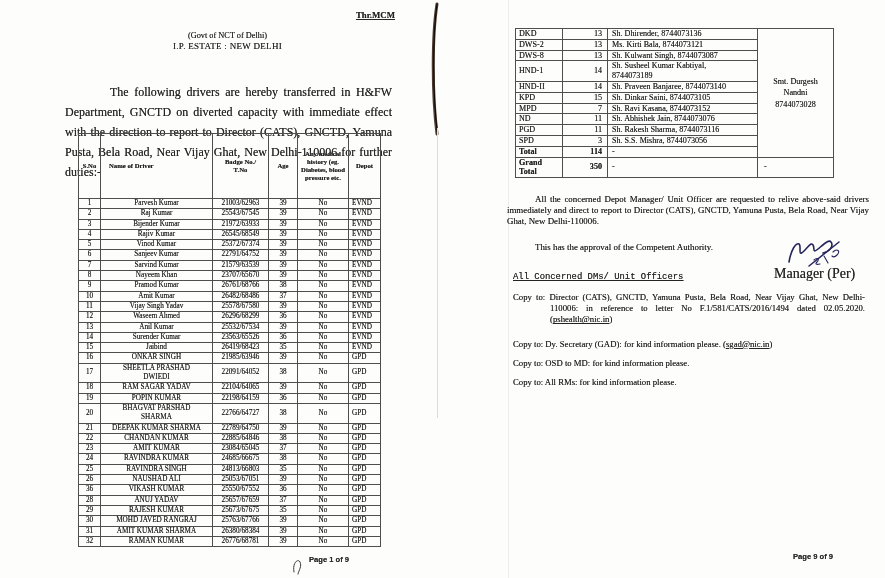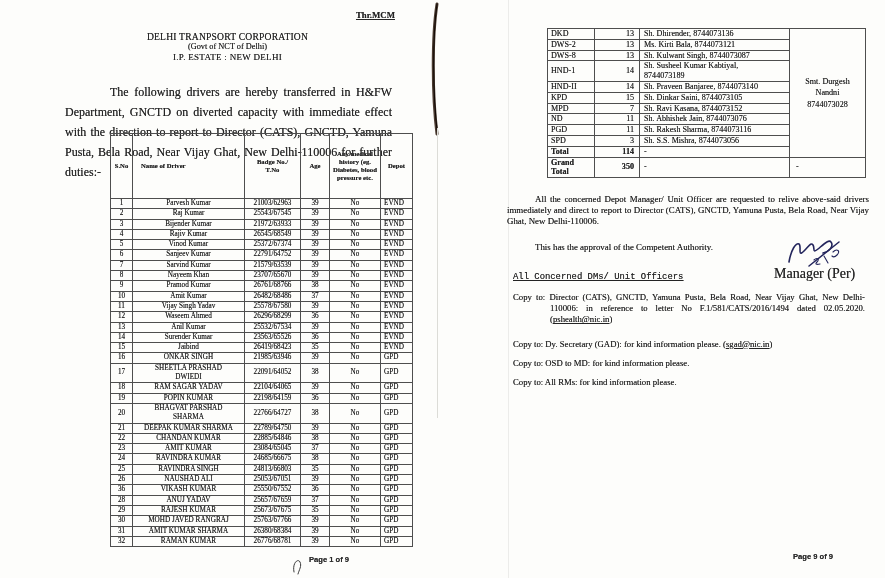--- a/index.html
+++ b/index.html
@@ -18,21 +18,21 @@
 
   
   .thr { position:absolute; top:10px; right:0; font-weight:bold; font-size:8.8px; text-decoration:underline; }
   .titles { position:absolute; top:31px; left:0; width:335px; text-align:center; }
   .title-1 { font-size:9.6px; letter-spacing:.2px; }
   .title-2 { font-size:8.3px; margin-top:0; }
   .title-3 { font-size:9px; margin-top:1px; letter-spacing:.3px; }
   .ref-row { position:absolute; top:63px; left:8px; width:324px; display:flex; justify-content:space-between; font-size:8.8px; }
   .intro { position:absolute; top:82px; left:5px; width:327px; font-size:12px; line-height:20px; text-align:justify; text-indent:45px; }
 
-  table { border-collapse:collapse; table-layout:fixed;margin-left:32px; }
+  table { border-collapse:collapse; table-layout:fixed; }
   .doc-table td, .doc-table th { border:0.8px solid #4e4e4e; overflow:hidden; }
 
   #drivers-table { position:absolute; top:133px; left:18px; width:302px; font-size:7.2px; }
   #drivers-table thead tr { height:65px; }
   #drivers-table th { font-weight:bold; font-size:6.7px; line-height:8px; padding:0 1px; text-align:center; white-space:pre-line; vertical-align:middle; }
   #drivers-table th.h1 { text-align:left; padding-left:8px; }
   #drivers-table td { height:9.8px; line-height:9.3px; padding:0; text-align:center; vertical-align:middle; }
   #drivers-table td.c1 { text-align:center; padding-left:0; white-space:pre-line; }
   #drivers-table td.c5 { text-align:left; padding-left:3px; }
 
@@ -67,21 +67,20 @@
   #signature-svg { position:absolute; top:236px; left:291px; }
   #squiggle-svg { position:absolute; top:554px; left:230px; }
 </style>
 </head>
 <body>
 
 <div class="page" id="left-page">
   <div class="thr">Thr.MCM</div>
 
   <div class="titles">
-    <div class="title-1">DELHI TRANPSORT CORPORATION</div>
     <div class="title-2">(Govt of NCT of Delhi)</div>
     <div class="title-3">I.P. ESTATE : NEW DELHI</div>
   </div>
 
 
   <div class="intro">The following drivers are hereby transferred in H&amp;FW Department, GNCTD on diverted capacity with immediate effect with the direction to report to Director (CATS), GNCTD, Yamuna Pusta, Bela Road, Near Vijay Ghat, New Delhi-110006 for further duties:-</div>
 
   <table class="doc-table" id="drivers-table">
     <colgroup>
       <col style="width:22px">

